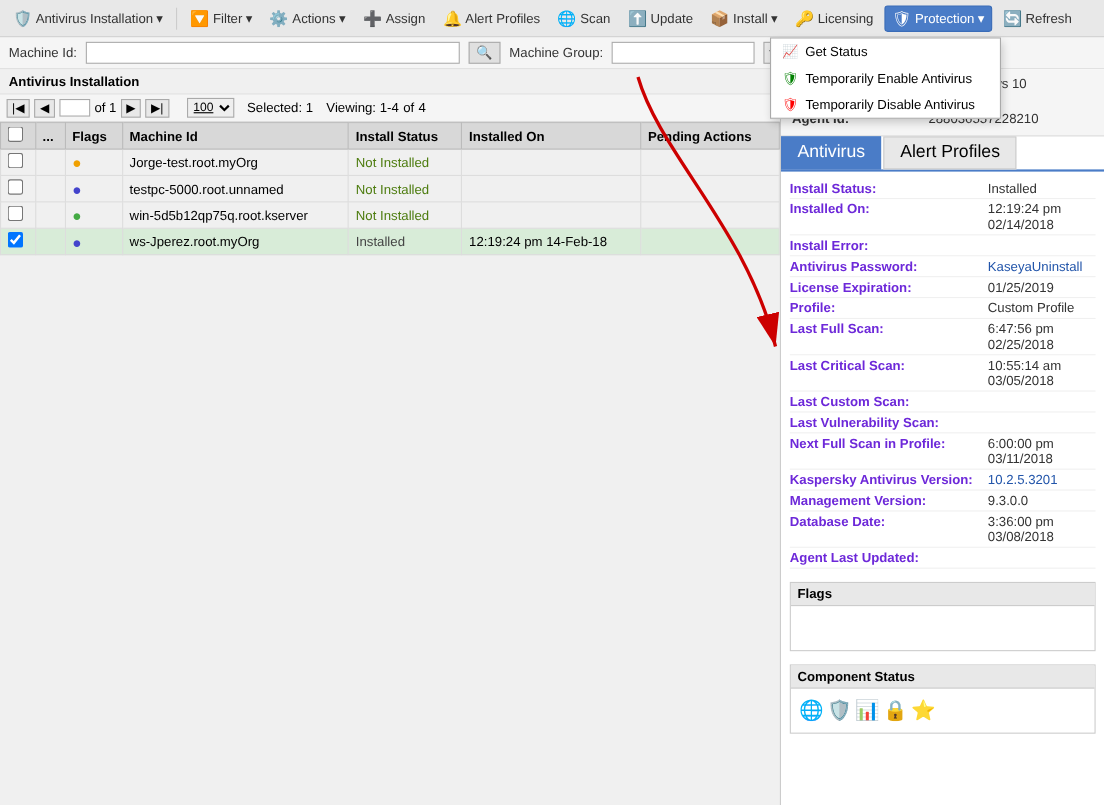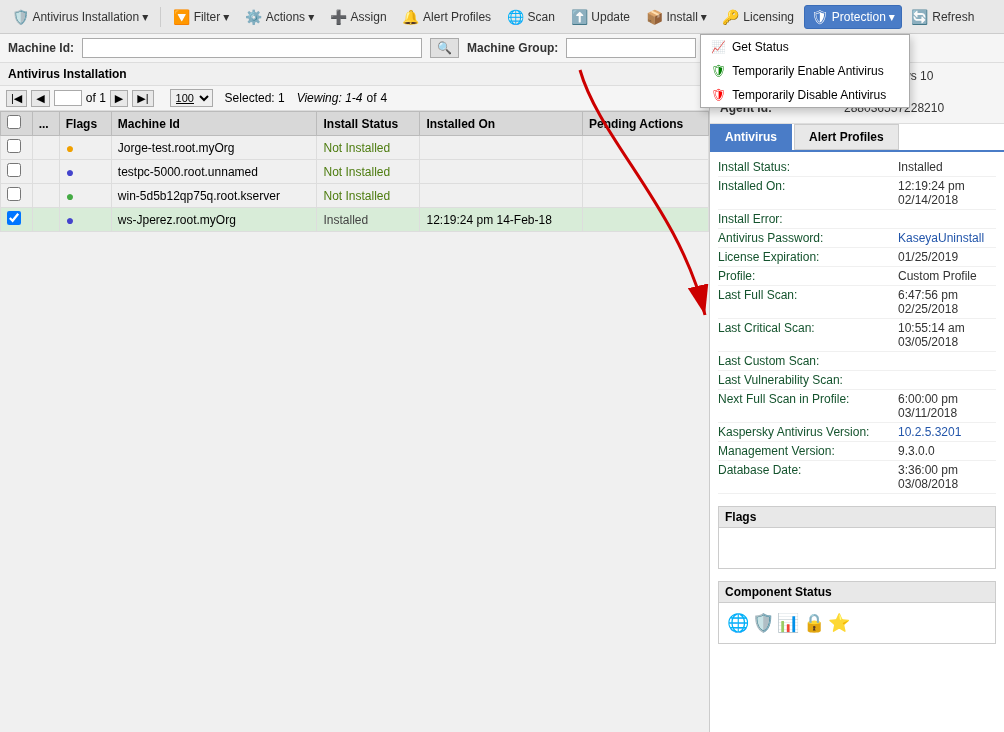--- a/index.html
+++ b/index.html
@@ -20,21 +20,21 @@
     .toolbar-btn.active-btn {
       background: #4a7cc7; color: white; border-radius: 3px; border: 1px solid #3a6cb7;
     }
     .separator { width: 1px; height: 20px; background: #ccc; margin: 0 2px; }
 
     
     .search-bar {
       display: flex; align-items: center; padding: 4px 8px;
       background: #f5f5f5; border-bottom: 1px solid #ddd; gap: 8px;
     }
-    .search-bar label { font-weight: bold; color: #333; }
+    .search-bar label { font-weight: normal; color: #333; }
     .search-input {
       border: 1px solid #aaa; padding: 2px 4px; width: 340px; font-size: 12px;
     }
     .search-icon-btn {
       background: #e0e0e0; border: 1px solid #aaa; padding: 2px 6px; cursor: pointer;
     }
     .group-label { font-weight: bold; }
     .group-select {
       border: 1px solid #aaa; padding: 2px 4px; font-size: 12px; width: 130px;
     }
@@ -78,28 +78,28 @@
     .right-panel { flex: 1; display: flex; flex-direction: column; background: white; overflow-y: auto; }
     .right-panel-header { padding: 6px 10px; border-bottom: 1px solid #ddd; background: #f5f5f5; }
     .right-panel-header .field-row { display: flex; gap: 4px; margin-bottom: 2px; align-items: center; }
     .right-panel-header .field-label { font-weight: bold; color: #333; min-width: 120px; }
     .right-panel-header .field-value { color: #333; }
 
     
     .right-tabs { display: flex; border-bottom: 2px solid #4a7cc7; margin: 0; }
     .right-tab {
       padding: 5px 14px; cursor: pointer; border: 1px solid #ccc;
-      background: #e8e8e8; margin-right: 2px; font-weight: bold; font-size: 12px;
+      background: #e8e8e8; margin-right: 2px; font-weight: normal; font-size: 16px;
     }
     .right-tab.active { background: #4a7cc7; color: white; border-color: #4a7cc7; }
 
     
     .details-section { padding: 6px 8px; }
     .detail-row { display: flex; padding: 2px 0; border-bottom: 1px solid #f0f0f0; }
-    .detail-label { min-width: 180px; color: #14532d; font-weight: normal; }
+    .detail-label { min-width: 180px; color: #6d28d9; font-weight: bold; }
     .detail-value { color: #333; }
     .detail-value-link { color: #2255aa; }
 
     
     .section-box { margin: 6px 8px; border: 1px solid #ccc; }
     .section-header { background: #e8e8e8; padding: 3px 6px; font-weight: bold; border-bottom: 1px solid #ccc; }
     .section-content { padding: 8px; min-height: 40px; display: flex; gap: 4px; align-items: center; }
 
     
     .dropdown-menu {
@@ -201,21 +201,21 @@
       <span>of 1</span>
       <button class="page-btn">▶</button>
       <button class="page-btn">▶|</button>
       <span style="margin-left:8px;"> </span>
       <select class="per-page-select">
         <option>100</option>
         <option>50</option>
         <option>25</option>
       </select>
       <span style="margin-left:8px;">Selected:  1</span>
-      <span style="margin-left:8px;font-style:italic;">Viewing: 1-4</span>
+      <span style="margin-left:8px;">Viewing: 1-4</span>
       <span>of</span>
       <span>4</span>
     </div>
 
     <div class="table-scroll">
       <table class="data-table">
         <thead>
           <tr>
             <th><input type="checkbox" class="cb" style=""></th>
             <th>...</th>
@@ -344,20 +344,24 @@
         <span class="detail-value detail-value-link">10.2.5.3201</span>
       </div>
       <div class="detail-row">
         <span class="detail-label">Management Version:</span>
         <span class="detail-value">9.3.0.0</span>
       </div>
       <div class="detail-row">
         <span class="detail-label">Database Date:</span>
         <span class="detail-value">3:36:00 pm 03/08/2018</span>
       </div>
+      <div class="detail-row">
+        <span class="detail-label">Agent Last Updated:</span>
+        <span class="detail-value"></span>
+      </div>
     </div>
 
     <div class="section-box">
       <div class="section-header">Flags</div>
       <div class="section-content"></div>
     </div>
 
     <div class="section-box">
       <div class="section-header">Component Status</div>
       <div class="section-content">

